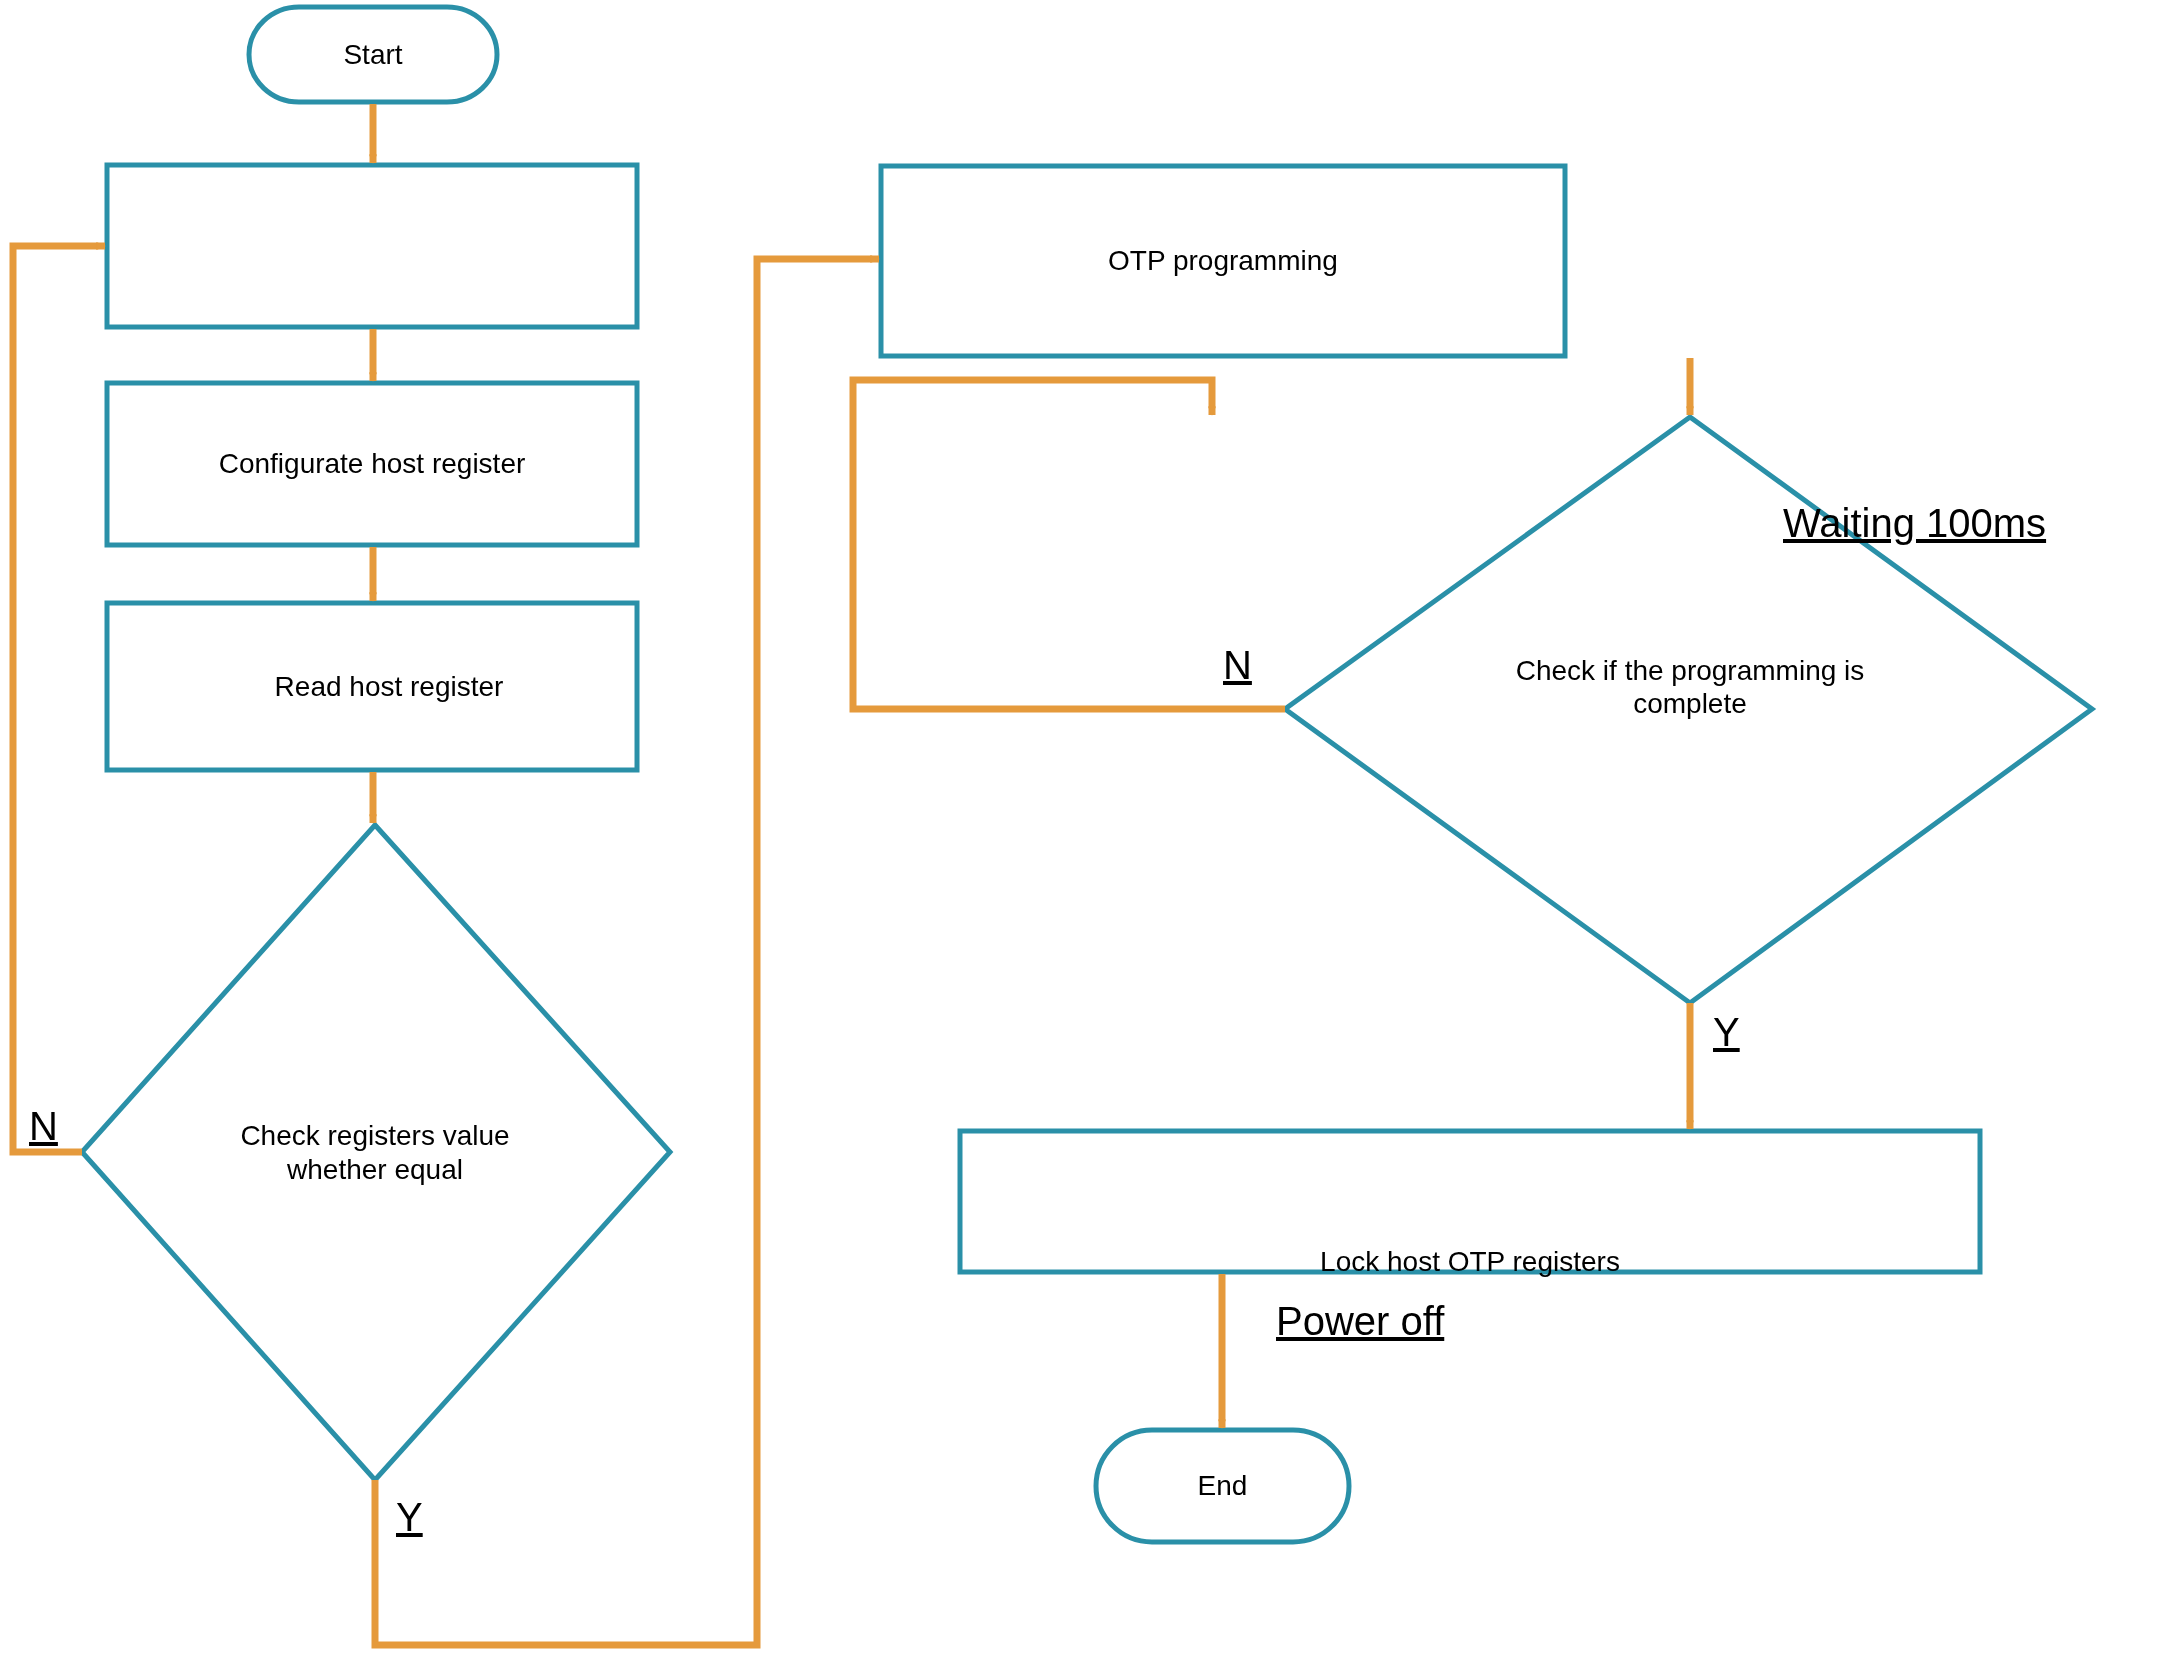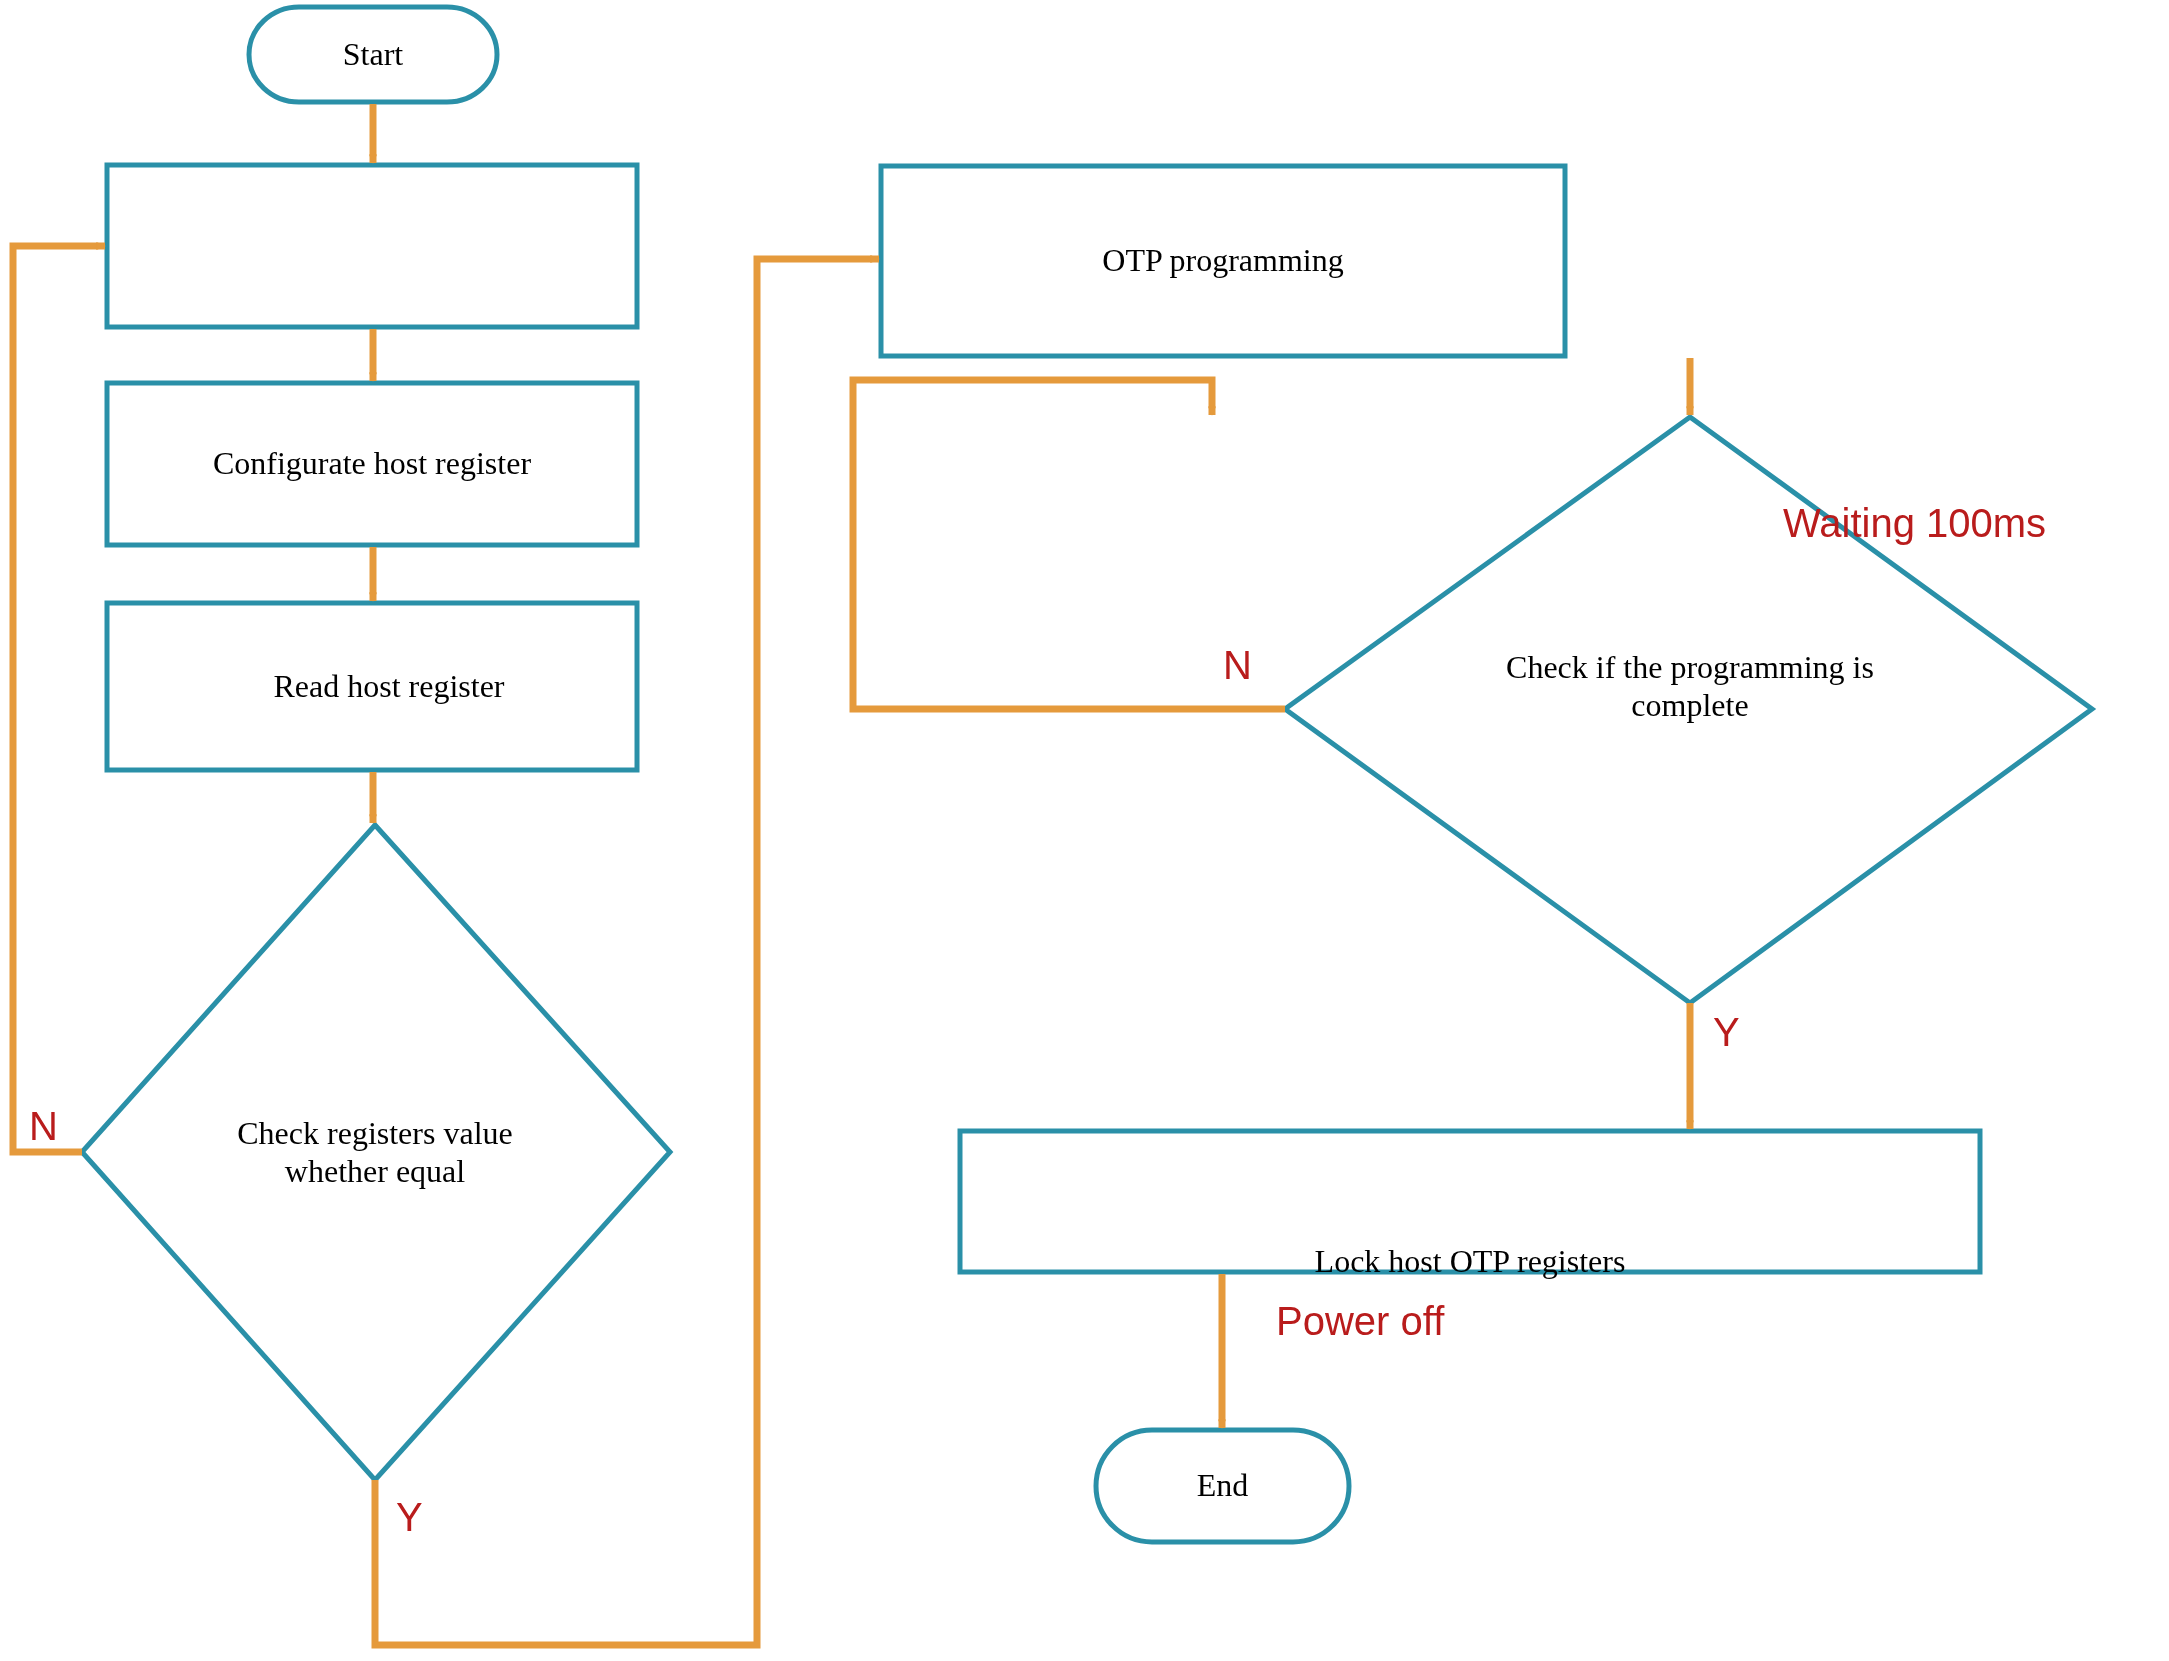--- a/index.html
+++ b/index.html
@@ -25,33 +25,34 @@
     width: 2169px;
     height: 1661px;
   }
   .node-label {
     position: absolute;
     display: flex;
     align-items: center;
     justify-content: center;
     text-align: center;
     color: #000000;
-    font-family: Liberation Serif, serif;
-    font-size: 32px;
+    font-family: Liberation Sans, sans-serif;
+    font-size: 28px;
     line-height: 1.18;
     white-space: pre-line;
     pointer-events: none;
   }
   .edge-label {
     position: absolute;
-    color: #b91c1c;
+    color: #000000;
     font-family: "Liberation Sans", sans-serif;
     font-size: 40px;
     line-height: 1;
     white-space: nowrap;
+    text-decoration: underline;
   }
 </style>
 </head>
 <body>
 
 <div id="canvas">
 
   <svg id="flow-svg" viewBox="0 0 2169 1661">
     <defs>
       <marker id="arrowhead" markerWidth="10" markerHeight="10" refX="8.6" refY="4" orient="auto" markerUnits="userSpaceOnUse">

